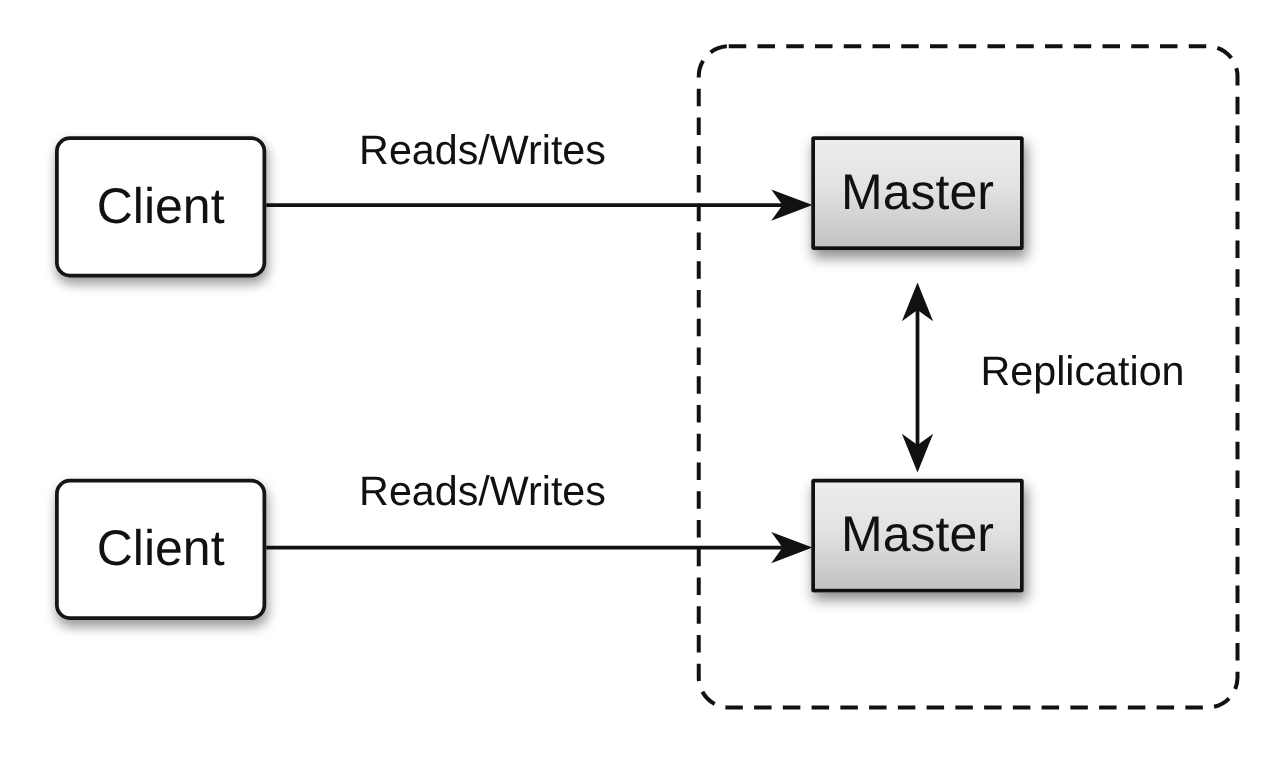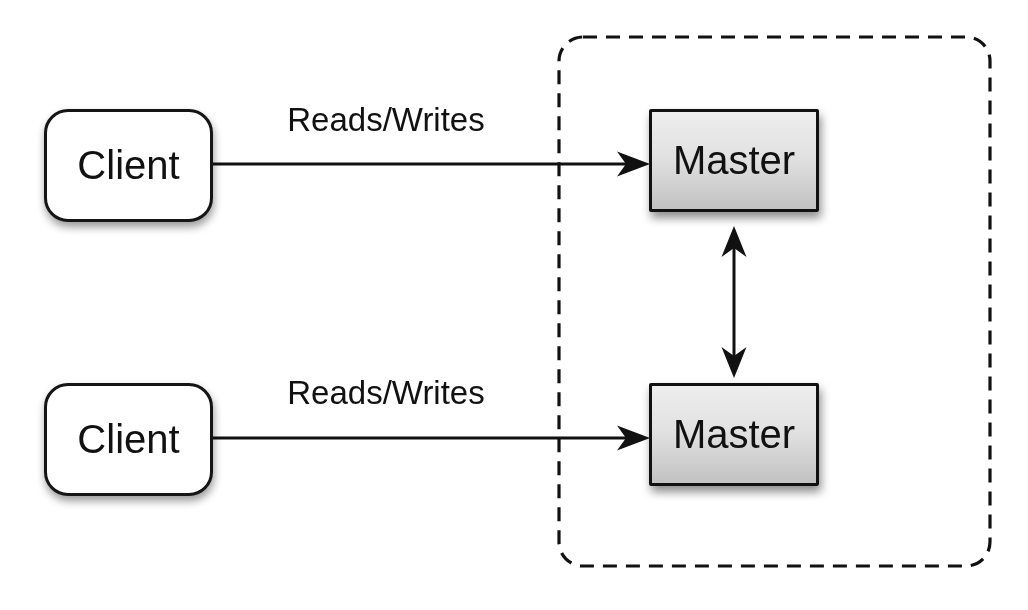--- a/index.html
+++ b/index.html
@@ -29,28 +29,28 @@
     font-size: 40px;
     color: #111111;
     box-sizing: border-box;
     letter-spacing: 0px;
   }
   .client {
     width: 169px;
     height: 113px;
     background: #ffffff;
     border: 3px solid #151515;
-    border-radius: 24px;
+    border-radius: 12px;
     box-shadow: 1px 5px 9px rgba(0,0,0,0.40);
   }
   .client-top { left: 44px; top: 109px; }
   .client-bottom { left: 44px; top: 383px; }
   .master {
     width: 170px;
-    height: 103px;
+    height: 91px;
     background: linear-gradient(180deg, #ededed 0%, #e2e2e2 45%, #c2c2c2 100%);
     border: 3px solid #111111;
     border-radius: 2px;
     box-shadow: 2px 6px 10px rgba(0,0,0,0.45);
   }
   .master-top { left: 649px; top: 109px; }
   .master-bottom { left: 649px; top: 383px; }
   .edge-label {
     position: absolute;
     font-size: 33px;
@@ -101,14 +101,15 @@
   </div>
 
   <div class="node master master-bottom">
     <span>Master</span>
   </div>
 
   <div class="edge-label label-rw-top">Reads/Writes</div>
 
   <div class="edge-label label-rw-bottom">Reads/Writes</div>
 
+  <div class="edge-label label-replication">Replication</div>
 
 </div>
 
 </body></html>

